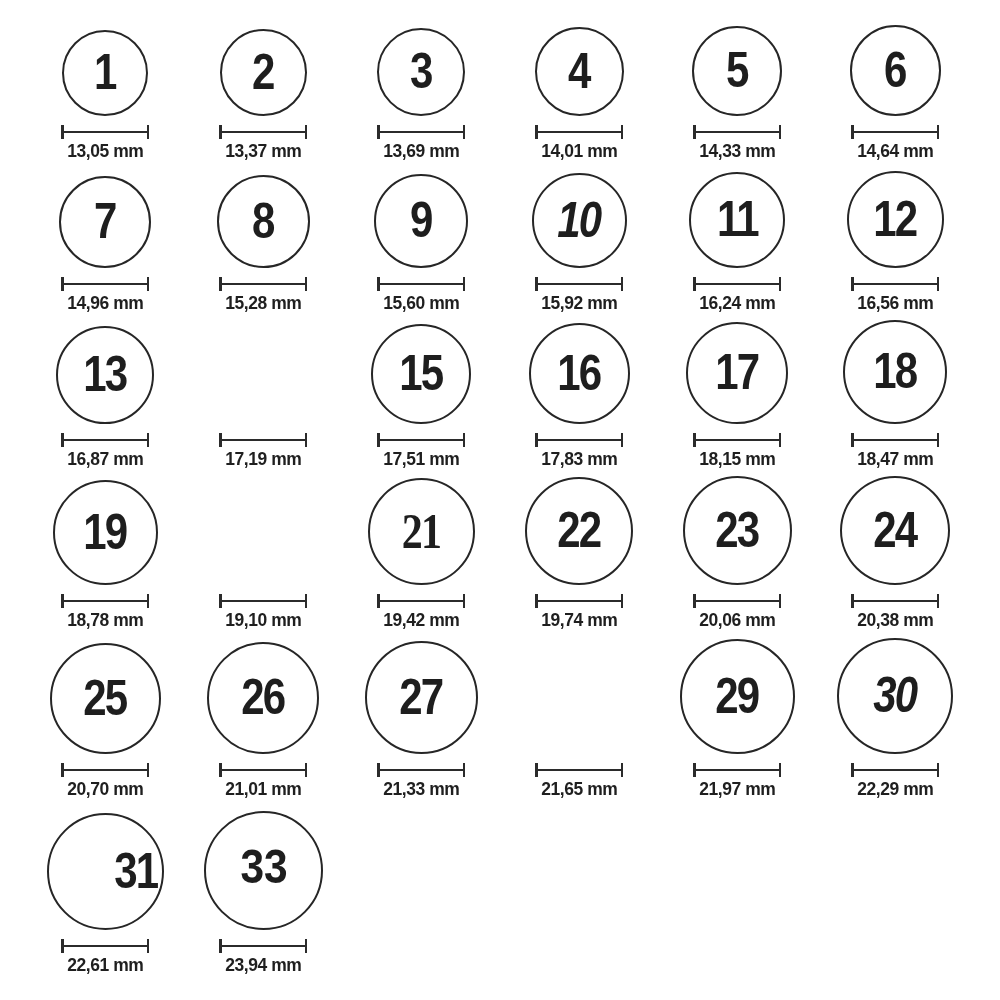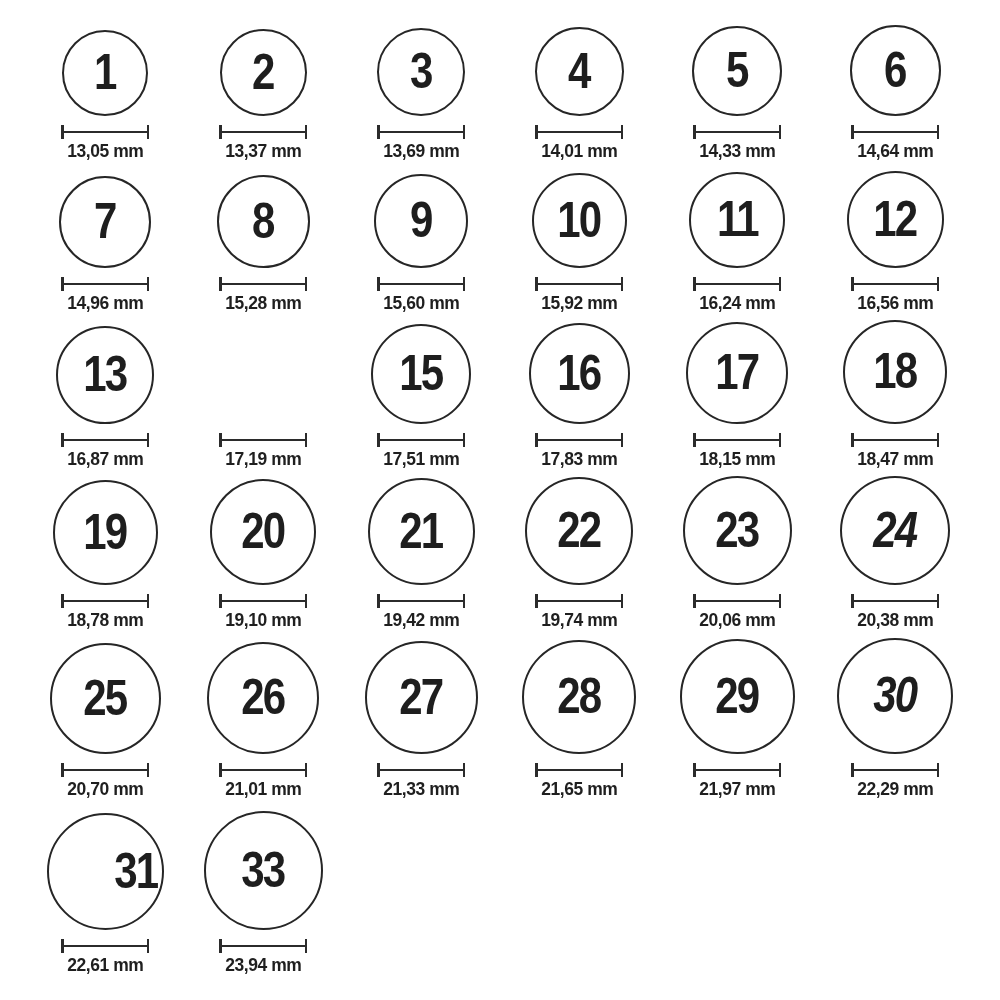--- a/index.html
+++ b/index.html
@@ -164,21 +164,21 @@
     <div class="cell">
       <div class="circle" style="width: 94px; height: 94px;">
         <span class="num">9</span>
       </div>
       <div class="measure">
         <div class="hline"></div>
       </div>
       <div class="label">15,60 mm</div>
     </div>
     <div class="cell">
-      <div class="circle" style="width: 95px; height: 95px;">
+      <div class="circle" style="width: 95px; height: 95px; font-style: italic;">
         <span class="num">10</span>
       </div>
       <div class="measure">
         <div class="hline"></div>
       </div>
       <div class="label">15,92 mm</div>
     </div>
     <div class="cell">
       <div class="circle" style="width: 96px; height: 96px;">
         <span class="num">11</span>
@@ -251,30 +251,27 @@
     <div class="cell">
       <div class="circle" style="width: 105px; height: 105px; text-align: center;">
         <span class="num">19</span>
       </div>
       <div class="measure">
         <div class="hline"></div>
       </div>
       <div class="label">18,78 mm</div>
     </div>
     <div class="cell">
-      <div class="circle" style="width: 106px; height: 106px;">
-        <span class="num">20</span>
-      </div>
       <div class="measure">
         <div class="hline"></div>
       </div>
       <div class="label">19,10 mm</div>
     </div>
     <div class="cell">
-      <div class="circle" style="width: 107px; height: 107px;">
+      <div class="circle" style="width: 107px; height: 107px; font-family: Liberation Serif, serif;">
         <span class="num">21</span>
       </div>
       <div class="measure">
         <div class="hline"></div>
       </div>
       <div class="label">19,42 mm</div>
     </div>
     <div class="cell">
       <div class="circle" style="width: 108px; height: 108px;">
         <span class="num">22</span>
@@ -287,21 +284,21 @@
     <div class="cell">
       <div class="circle" style="width: 109px; height: 109px;">
         <span class="num">23</span>
       </div>
       <div class="measure">
         <div class="hline"></div>
       </div>
       <div class="label">20,06 mm</div>
     </div>
     <div class="cell">
-      <div class="circle" style="width: 110px; height: 110px; font-style: italic;">
+      <div class="circle" style="width: 110px; height: 110px;">
         <span class="num">24</span>
       </div>
       <div class="measure">
         <div class="hline"></div>
       </div>
       <div class="label">20,38 mm</div>
     </div>
     <div class="cell">
       <div class="circle" style="width: 111px; height: 111px;">
         <span class="num">25</span>
@@ -323,23 +320,20 @@
     <div class="cell">
       <div class="circle" style="width: 113px; height: 113px; align-items: center;">
         <span class="num">27</span>
       </div>
       <div class="measure">
         <div class="hline"></div>
       </div>
       <div class="label">21,33 mm</div>
     </div>
     <div class="cell">
-      <div class="circle" style="width: 114px; height: 114px;">
-        <span class="num">28</span>
-      </div>
       <div class="measure">
         <div class="hline"></div>
       </div>
       <div class="label">21,65 mm</div>
     </div>
     <div class="cell">
       <div class="circle" style="width: 115px; height: 115px;">
         <span class="num">29</span>
       </div>
       <div class="measure">
@@ -359,21 +353,21 @@
     <div class="cell">
       <div class="circle" style="width: 117px; height: 117px; justify-content: flex-end;">
         <span class="num">31</span>
       </div>
       <div class="measure">
         <div class="hline"></div>
       </div>
       <div class="label">22,61 mm</div>
     </div>
     <div class="cell">
-      <div class="circle" style="width: 119px; height: 119px;">
+      <div class="circle" style="width: 119px; height: 119px; font-family: Liberation Mono, monospace;">
         <span class="num">33</span>
       </div>
       <div class="measure">
         <div class="hline"></div>
       </div>
       <div class="label">23,94 mm</div>
     </div>
   </div>
 
 </body></html>

